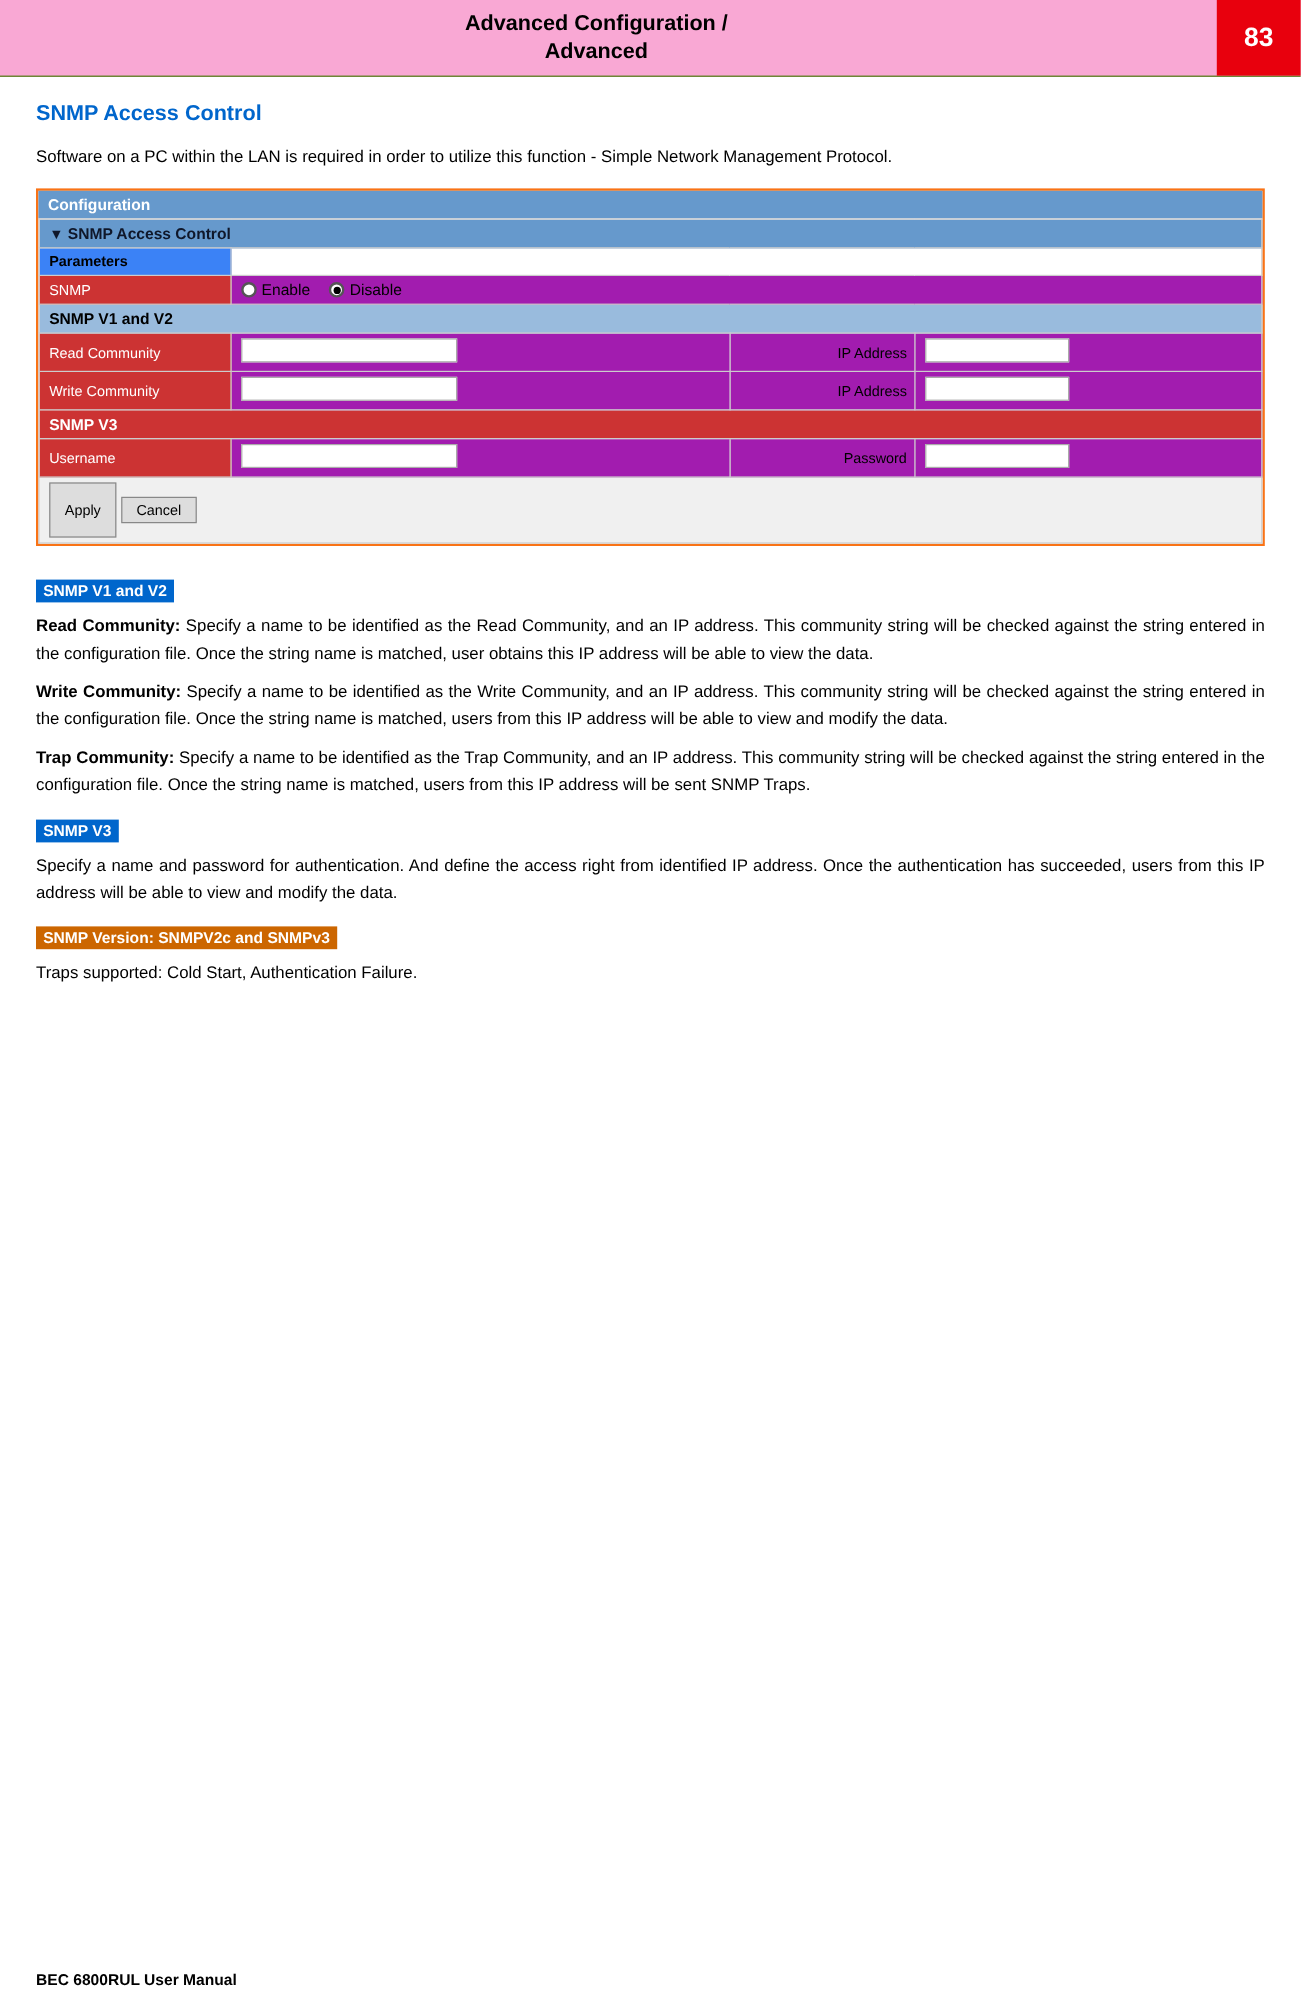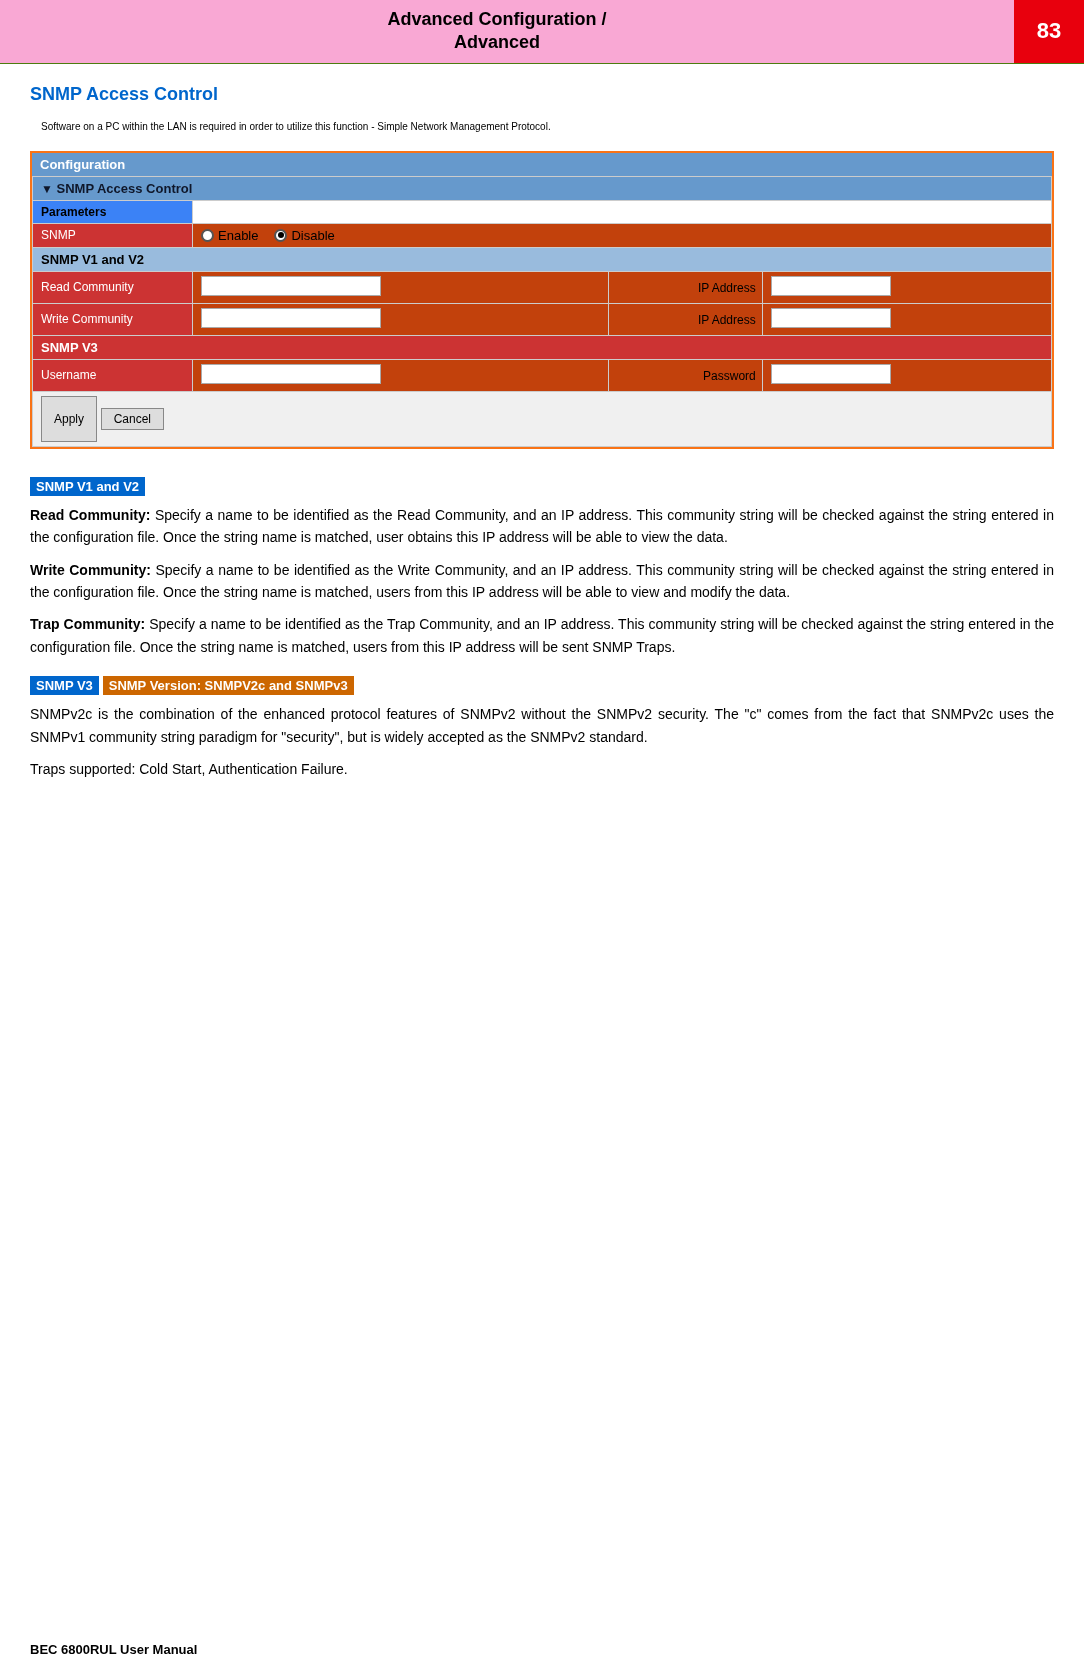--- a/index.html
+++ b/index.html
@@ -50,25 +50,24 @@
     }
 
     .section-title {
       color: #0066cc;
       font-size: 18px;
       font-weight: bold;
       margin-bottom: 14px;
     }
 
     .intro-text {
-      font-size: 10px;
+      font-size: 14px;
       line-height: 1.6;
       margin-bottom: 16px;
       text-align: justify;
-      margin-left: 11px;
     }
 
     
     .config-box {
       border: 2px solid #f97316;
       margin-bottom: 20px;
     }
     .config-box-header {
       background: #6699cc;
       color: #fff;
@@ -98,21 +97,21 @@
       font-weight: bold;
       font-size: 13px;
     }
     .config-table .label-col {
       background: #cc3333;
       color: #fff;
       width: 160px;
       font-size: 12px;
     }
     .config-table .value-col {
-      background: #c2410c;
+      background: #a21caf;
     }
     .radio-group {
       display: flex;
       align-items: center;
       gap: 16px;
     }
     .radio-item {
       display: flex;
       align-items: center;
       gap: 4px;
@@ -350,25 +349,25 @@
   </div>
 
   <div class="text-block">
     <strong>Trap Community:</strong>
     <span>  Specify a name to be identified as the Trap Community, and an IP address. This community string will be checked against the string entered in the configuration file. Once the string name is matched, users from this IP address will be sent SNMP Traps.</span>
   </div>
 
   
   <div class="sub-heading">SNMP V3</div>
 
+  <div class="text-block">Specify a name and password for authentication. And define the access right from identified IP address. Once the authentication has succeeded, users from this IP address will be able to view and modify the data.</div>
 
   
   <div class="sub-heading-orange">SNMP Version: SNMPV2c and SNMPv3</div>
 
-  <div class="text-block">SNMPv2c is the combination of the enhanced protocol features of SNMPv2 without the SNMPv2 security. The "c" comes from the fact that SNMPv2c uses the SNMPv1 community string paradigm for "security", but is widely accepted as the SNMPv2 standard.</div>
 
 
   <div class="text-block">Traps supported: Cold Start, Authentication Failure.</div>
 
 </div>
 
 <div class="footer">
   <span>BEC 6800RUL User Manual</span>
 </div>
 

